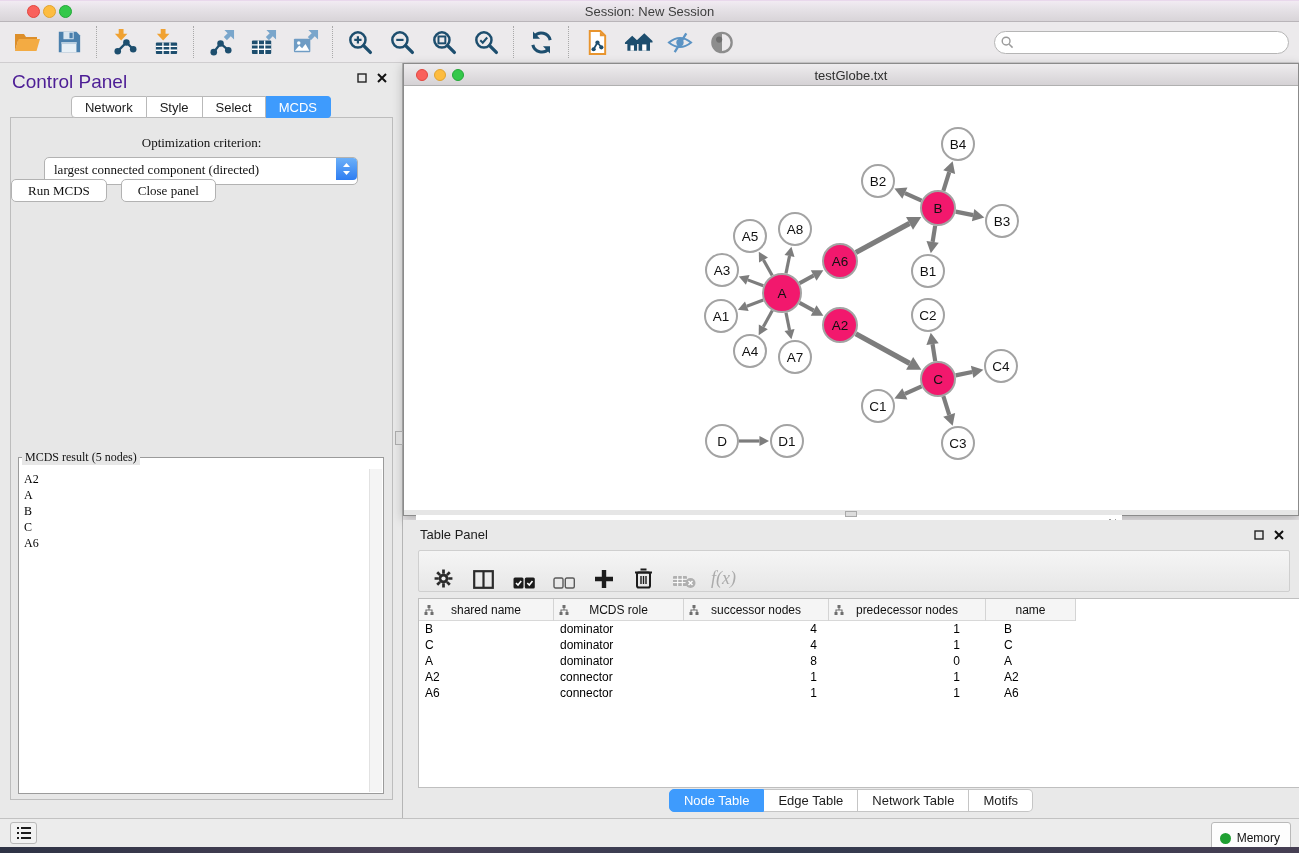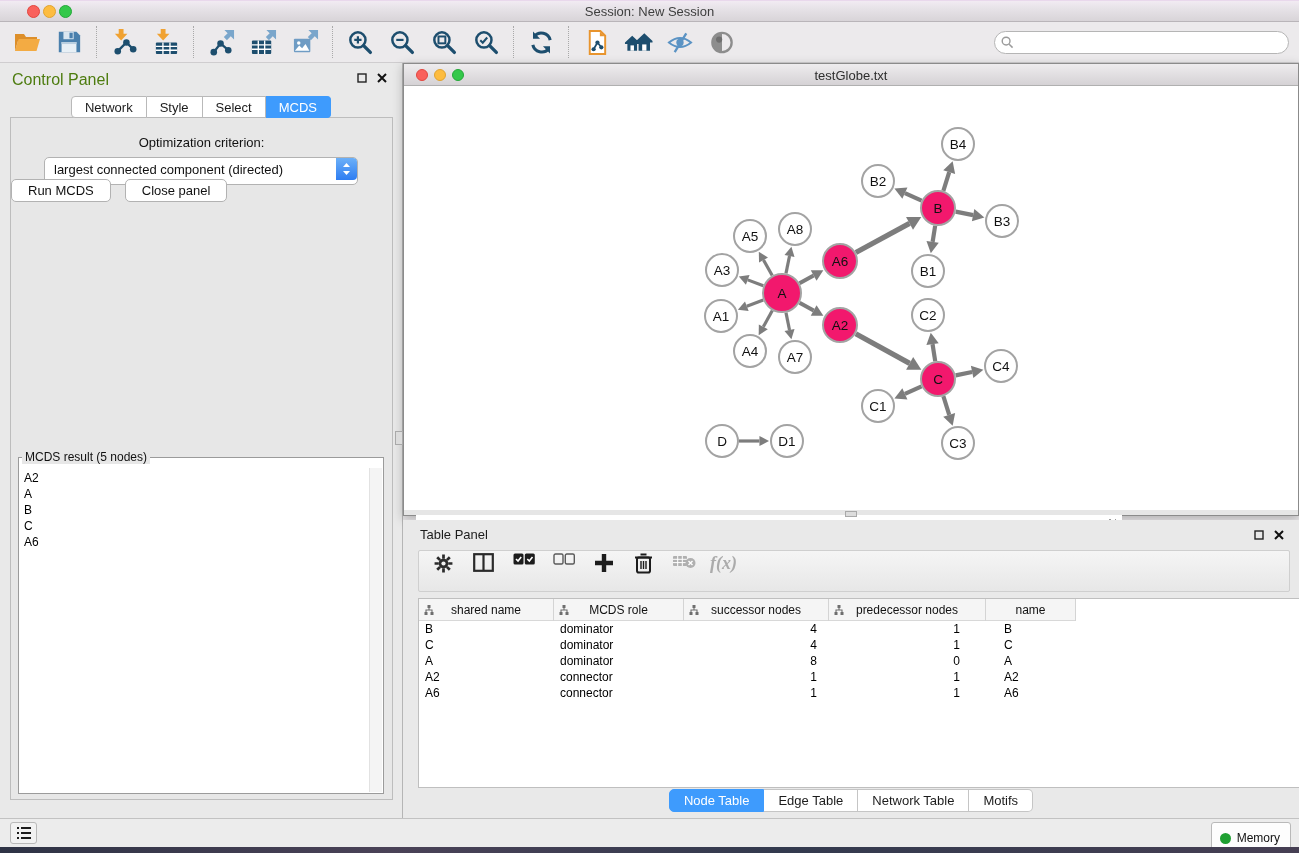--- a/index.html
+++ b/index.html
@@ -27,32 +27,32 @@
   .tsep { height:32px; border-left:1px dotted #a9a9a9; margin:0 6px; }
   .search-wrap { position:absolute; right:10px; top:9px; width:295px; height:23px; }
   .search-wrap input { width:100%; height:100%; border:1px solid #b5b5b5; border-radius:12px;
     padding:0 8px 0 24px; font-size:12px; background:#fff; outline:none; }
   .search-wrap svg { position:absolute; left:7px; top:5px; }
 
   
   .control-panel { position:absolute; left:0; top:63px; width:403px; height:755px;
     background:#e9e9e9; border-right:1px solid #b5b5b5; }
   .panel-header { position:relative; height:30px; }
-  .panel-title { position:absolute; left:12px; top:8px; font-size:16px; color:#4d7c0f; }
+  .panel-title { position:absolute; left:12px; top:8px; font-size:19px; color:#4c1d95; }
   .float-btn { position:absolute; top:9px; width:12px; height:12px; display:flex; align-items:center; justify-content:center; }
   .close-btn { position:absolute; top:9px; width:12px; height:12px; display:flex; align-items:center; justify-content:center; }
   .control-panel .float-btn { right:34px; } .control-panel .close-btn { right:14px; }
   .cp-tabs { position:absolute; left:0; top:33px; width:100%; display:flex; justify-content:center; z-index:2; }
   .cp-tab { height:22px; padding:0 13px; font-size:13px; color:#1c1c1c; background:#fff;
     border:1px solid #b9b9b9; border-left:none; }
   .cp-tab:first-child { border-left:1px solid #b9b9b9; border-radius:4px 0 0 4px; }
   .cp-tab:last-child { border-radius:0 4px 4px 0; }
   .cp-tab.active { background:#3e9bfd; border-color:#3e9bfd; color:#fff; }
   .cp-content { position:absolute; left:10px; top:54px; width:383px; height:683px;
-    background:#e7e7e7; border:1px solid #bdbdbd; }
+    background:#e7e7e7; border:1px solid #bdbdbd;font-family:Liberation Serif, serif; }
   .opt-label { margin-top:17px; text-align:center; font-size:13px; color:#111; }
   .dropdown { position:absolute; left:33px; top:39px; width:314px; height:28px; background:#fff;
     border:1px solid #b2b2b2; border-radius:5px; }
   .dd-value { position:absolute; left:9px; top:4px; font-size:13px; color:#111; white-space:nowrap; }
   .dd-stepper { position:absolute; right:0; top:0; width:21px; height:22px;
     background:linear-gradient(#6cb0f8,#2e7df2); border-radius:0 4px 4px 0;
     display:flex; align-items:center; justify-content:center; }
   .cp-buttons { position:absolute; left:0; top:61px; width:100%; display:flex; justify-content:flex-start; gap:14px; }
   .btn { height:23px; padding:0 16px; background:#fff; border:1px solid #b2b2b2; border-radius:5px;
     font-size:13px; color:#111; }
@@ -81,21 +81,21 @@
   .h-grip { position:absolute; left:845px; top:511px; width:12px; height:6px;
     background:#dcdcdc; border:1px solid #a9a9a9; }
 
   
   .table-panel { position:absolute; left:403px; top:520px; width:896px; height:298px; background:#e9e9e9; }
   .table-panel .float-btn { right:34px; } .table-panel .close-btn { right:14px; }
   .tp-title { position:absolute; left:17px; top:7px; font-size:13px; color:#1c1c1c; }
   .tp-toolbar { position:absolute; left:15px; top:30px; width:872px; height:42px;
     background:linear-gradient(#f5f5f5,#e7e7e7); border:1px solid #cfcfcf; border-radius:2px;
     display:flex; align-items:center; padding-left:6px; gap:3px; }
-  .ttbtn { width:37px; height:36px; display:flex; align-items:flex-start; justify-content:center;font-weight:bold; }
+  .ttbtn { width:37px; height:36px; display:flex; align-items:flex-end; justify-content:center; }
   .fx-label { font-family:"Liberation Serif", serif; font-style:italic; font-size:18px; color:#ababab; }
   .node-table { position:absolute; left:15px; top:78px; width:1020px; height:190px;
     background:#fff; border:1px solid #bfbfbf; overflow:hidden; }
   .thead { display:flex; height:22px; background:#f5f5f5; border-bottom:1px solid #d8d8d8; }
   .th { position:relative; height:22px; border-right:1px solid #d4d4d4; font-size:12px; color:#111;
     display:flex; align-items:center; justify-content:center; }
   .th .tree-ic { position:absolute; left:5px; top:6px; }
   .th.filler { flex:1; border-right:none; background:#fff; }
   .trow { display:flex; height:16px; font-size:12px; color:#000; }
   .td { height:16px; line-height:16px; white-space:nowrap; overflow:hidden; }

